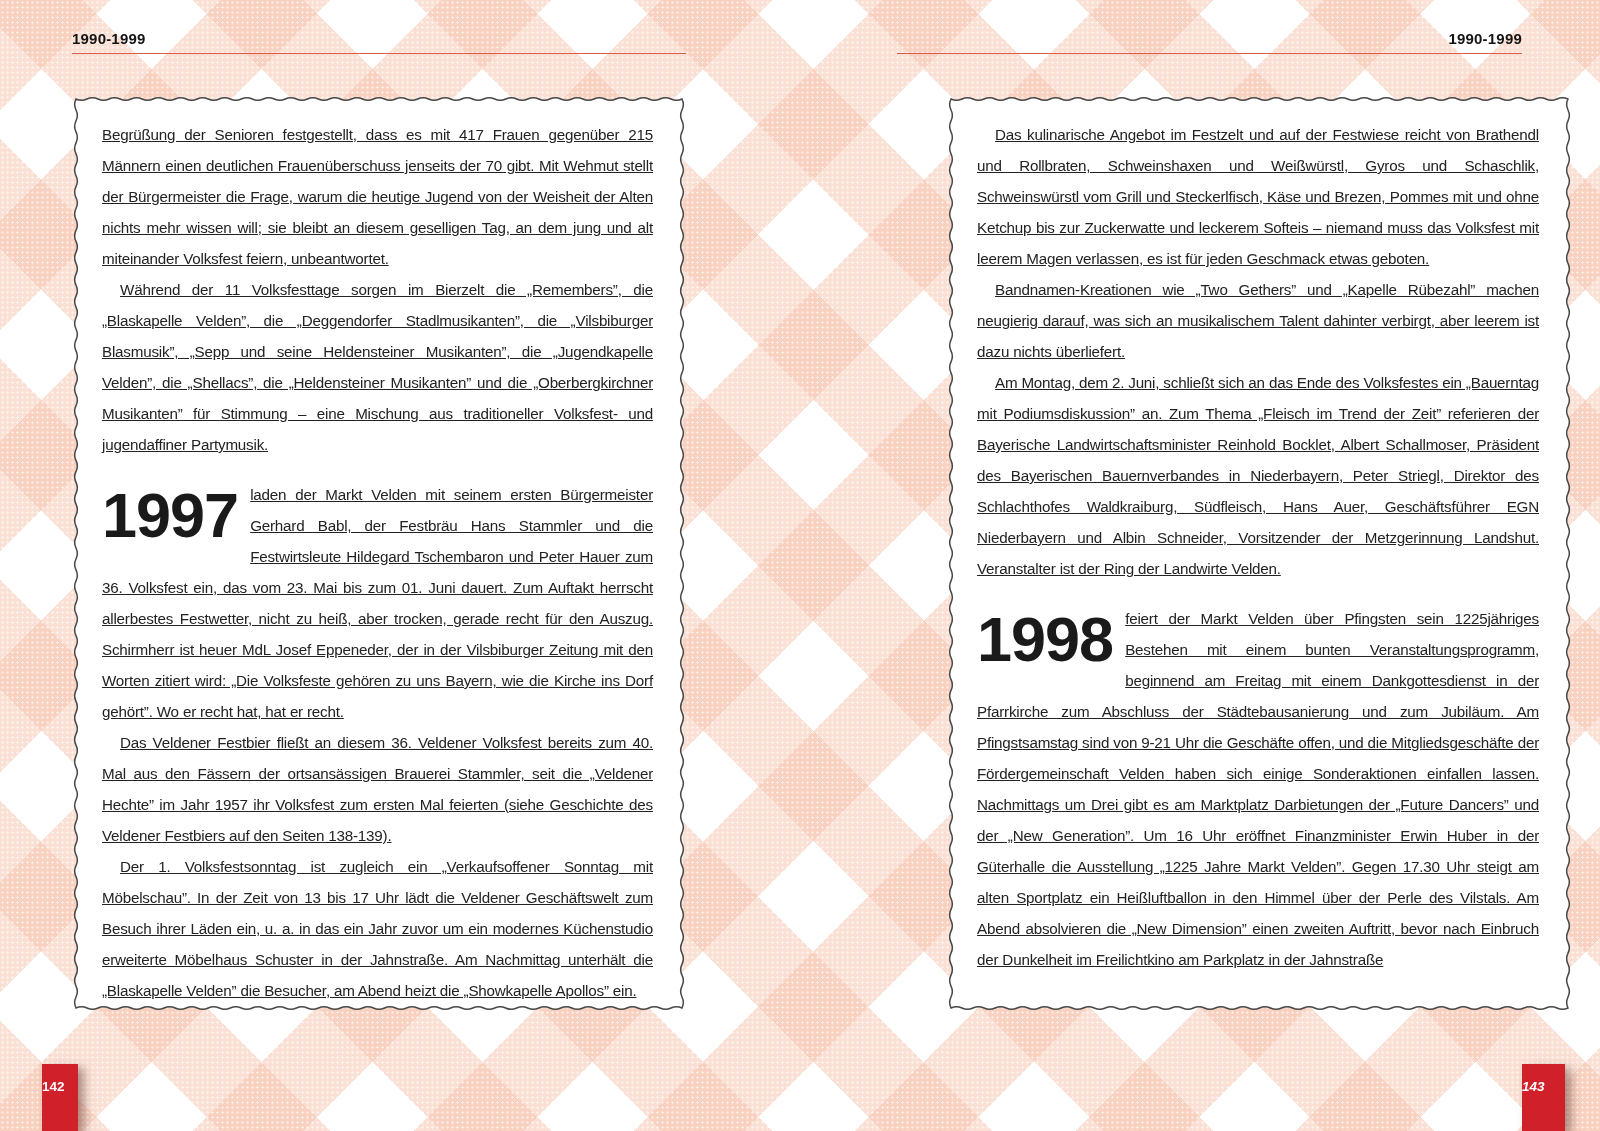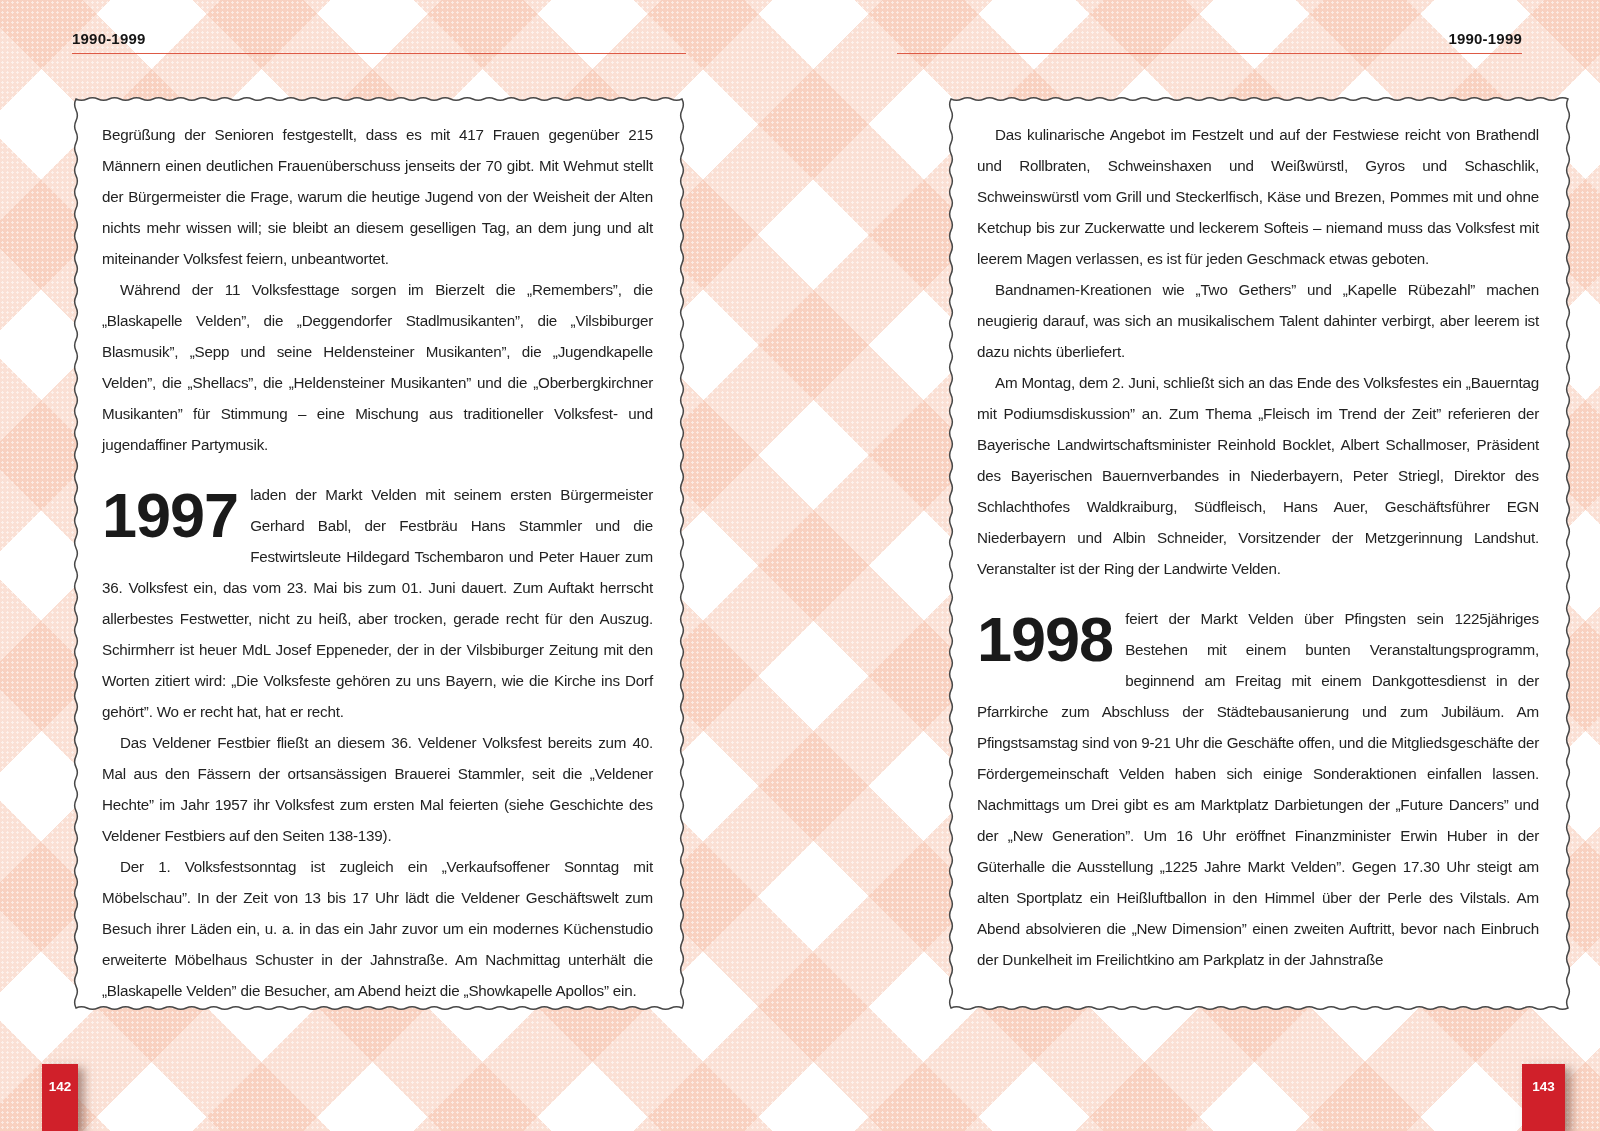--- a/index.html
+++ b/index.html
@@ -22,37 +22,37 @@
   .frame{position:absolute;}
   .frame-left{left:72px;top:95px;width:614px;height:917px;}
   .frame-right{left:947px;top:95px;width:625px;height:917px;}
   .frame-border{position:absolute;left:0;top:0;}
   .frame-content{
     position:relative;z-index:1;
     padding:24px 33px 0 30px;
     font-size:15.2px;line-height:31px;color:#222;
     letter-spacing:-0.2px;
   }
-  p.para{margin:0;text-align:justify;}
+  p.para{margin:0;text-align:justify;text-decoration:underline;}
   p.indent{text-indent:18px;}
   p.year-para{margin-top:19px;}
   .year{
     float:left;
     font-size:63px;font-weight:700;color:#1a1a1a;
     line-height:56px;letter-spacing:-1px;
     margin:8px 12px 0 0;
   }
   .tab{
     position:absolute;background:#d0202a;color:#fff;
-    font-weight:700;font-size:13.5px;text-align:center;
+    font-weight:700;font-size:13.5px;
     padding-top:15px;box-sizing:border-box;
     box-shadow:6px 4px 9px rgba(95,55,45,.5);
   }
   .tab-left{left:42px;top:1064px;width:36px;height:67px;}
-  .tab-right{left:1522px;top:1064px;width:43px;height:67px;}
+  .tab-right{left:1522px;top:1064px;width:43px;height:67px;font-style:italic;}
 </style>
 </head>
 <body>
 
 <div id="stage">
 
   <div class="hdr hdr-left">1990-1999</div>
   <div class="hdr hdr-right">1990-1999</div>
 
   <div class="frame frame-left">

